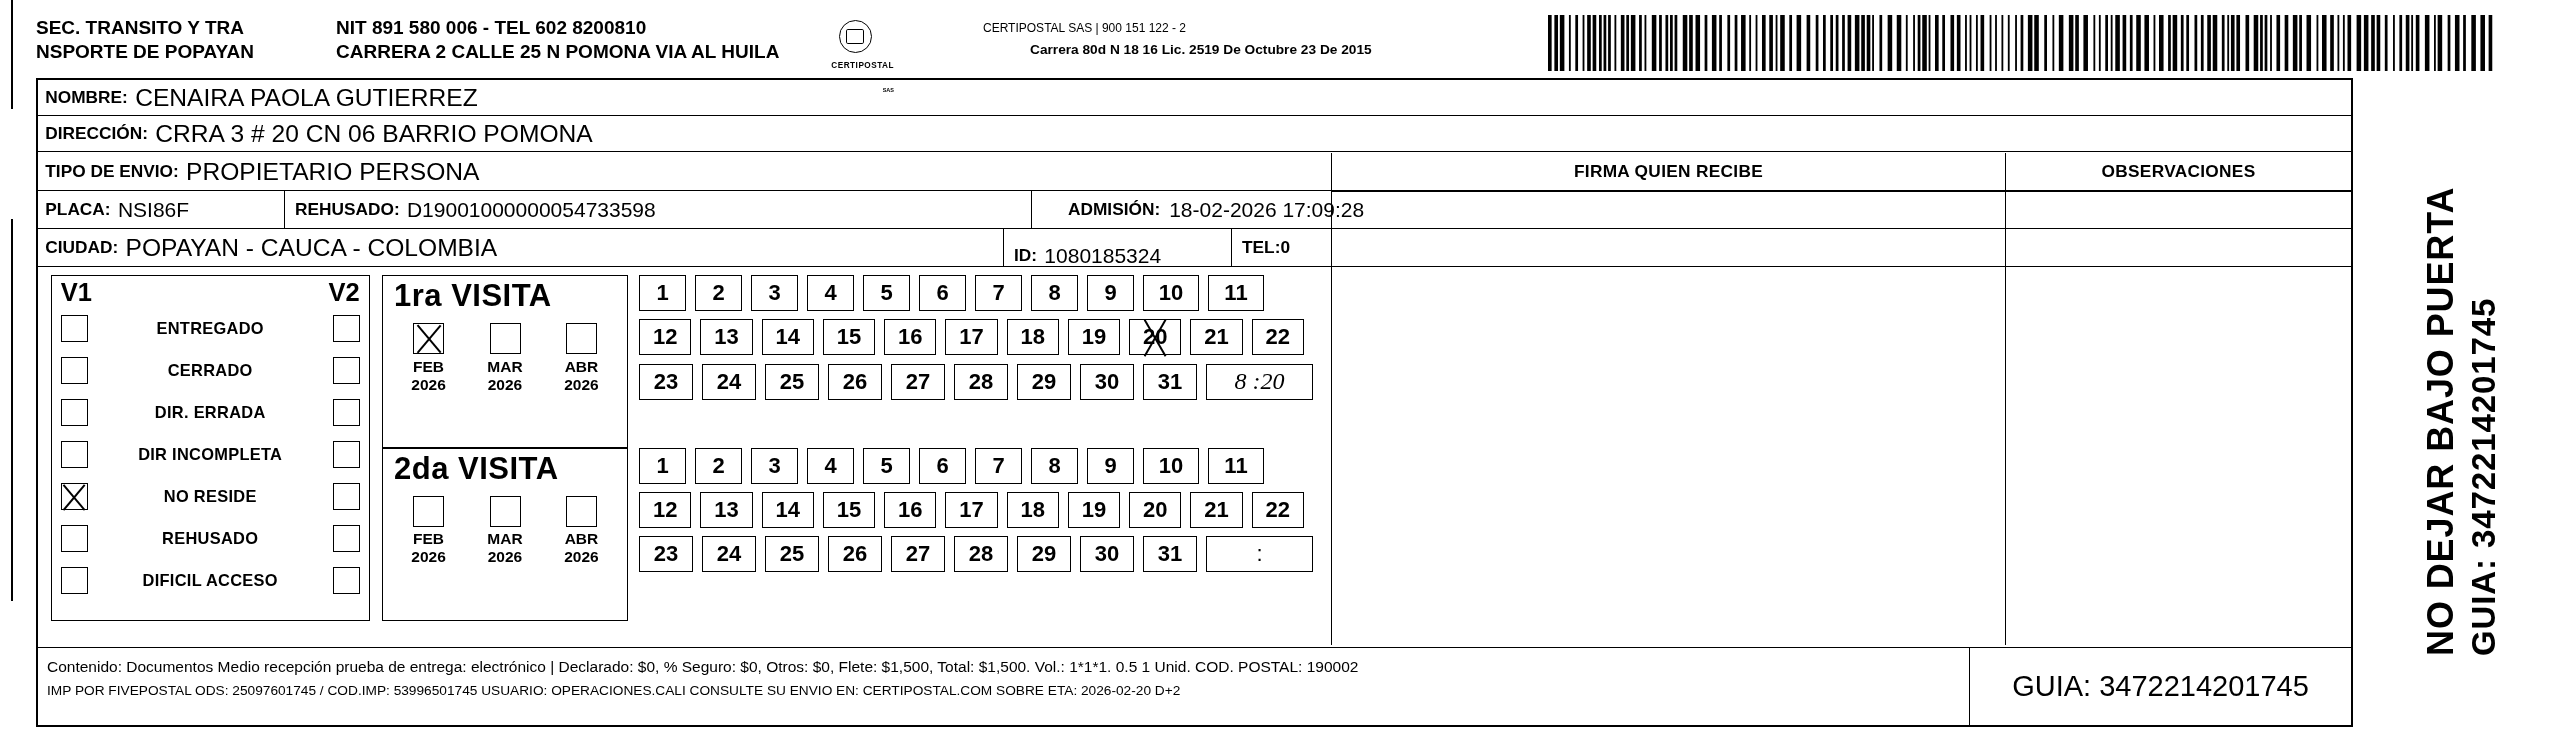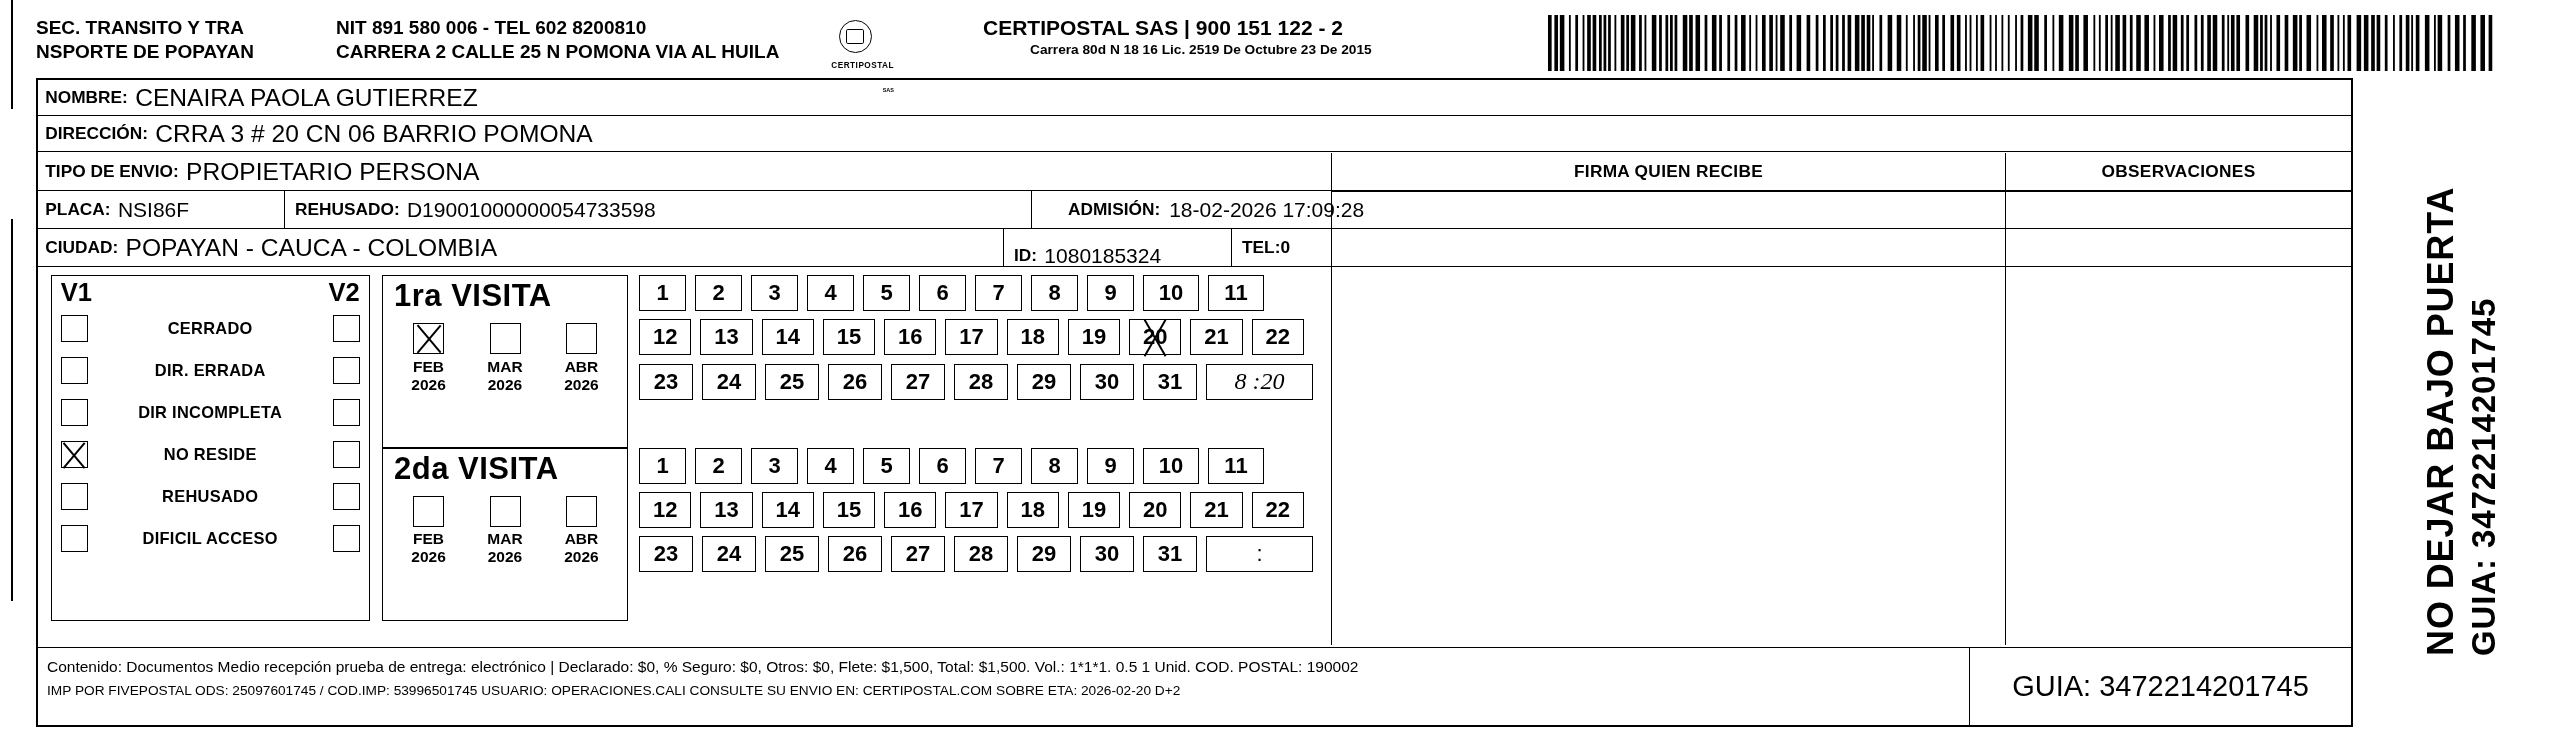--- a/index.html
+++ b/index.html
@@ -63,21 +63,21 @@
     font-size: 8.2px;
     letter-spacing: 0.5px;
     margin-top: 0.9px;
     font-weight: bold;
   }
   .logo-sub {
     font-size: 5.5px;
     margin-top: 0px;
   }
   .hdr-certi { left: 947px; width: 546px; }
-  .hdr-certi .l1 { font-size: 21px; font-weight: bold; line-height: 24px;}
+  .hdr-certi .l1 { font-size: 12px; font-weight: normal; line-height: 24px;}
   .hdr-certi .l2 { font-size: 13.7px; font-weight: bold; line-height: 20px; margin-left: 47px;}
 
   
   .barcode-wrap {
     position: absolute;
     left: 1512px;
     top: -1.8px;
     width: 947px;
     height: 60px;
   }
@@ -638,20 +638,25 @@
     <div class="visit-area">
 
       <div class="vcol">
         <div class="vcol-head">
           <span>V1</span>
           <span>V2</span>
         </div>
         <div id="reason-rows">
             <div class="vrow">
               <div class="box"></div>
+              <div class="vtext">ENTREGADO</div>
+              <div class="box"></div>
+            </div>
+            <div class="vrow">
+              <div class="box"></div>
               <div class="vtext">CERRADO</div>
               <div class="box"></div>
             </div>
             <div class="vrow">
               <div class="box"></div>
               <div class="vtext">DIR. ERRADA</div>
               <div class="box"></div>
             </div>
             <div class="vrow">
               <div class="box"></div>

